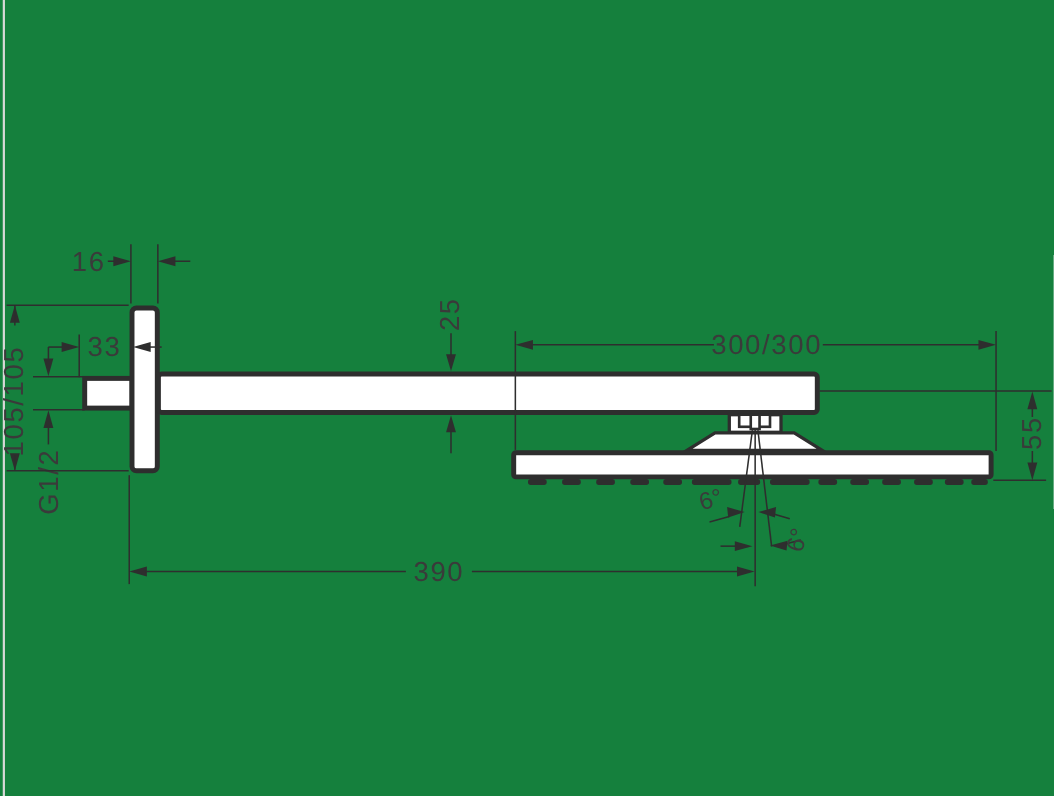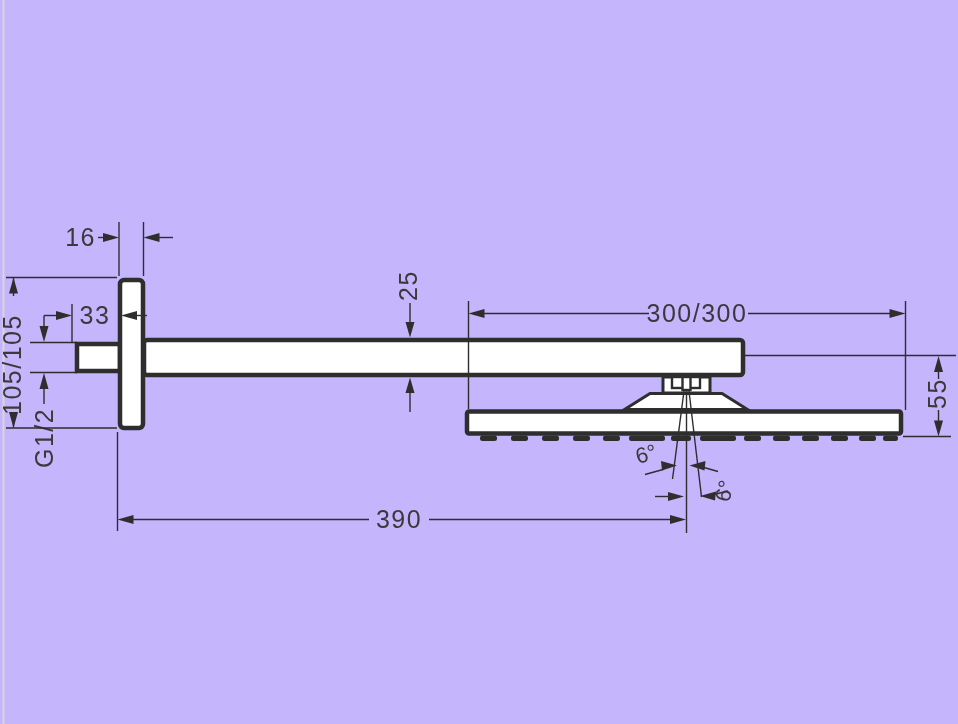--- a/index.html
+++ b/index.html
@@ -1,16 +1,16 @@
 <!DOCTYPE html>
 <html><head>
 <meta charset="utf-8">
 <style>
   html,body{margin:0;padding:0;background:#ffffff;}
-  .canvas{position:relative;width:958px;height:724px;background:#c4b5fd;overflow:hidden;}
+  .canvas{position:relative;width:958px;height:724px;background:#15803d;overflow:hidden;}
   svg{display:block;}
   .stroke{stroke:#2e2e2e;fill:none;}
   .w-thick{stroke-width:4.5;}
   .w-mid{stroke-width:3;}
   .w-mid2{stroke-width:2.4;}
   .w-thin{stroke-width:1.4;}
   .fill-white{fill:#ffffff;}
   .arrow{fill:#2e2e2e;stroke:none;}
   .nozzle{fill:#2e2e2e;stroke:none;}
   .dim-text{font-family:"Liberation Sans","DejaVu Sans",sans-serif;font-size:25px;letter-spacing:1.5px;fill:#3a3a3a;stroke:none;}

